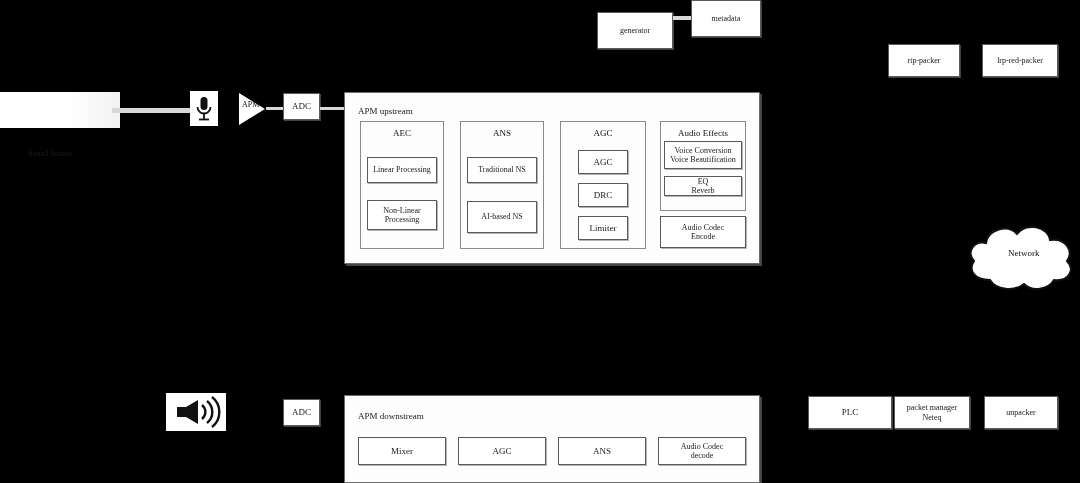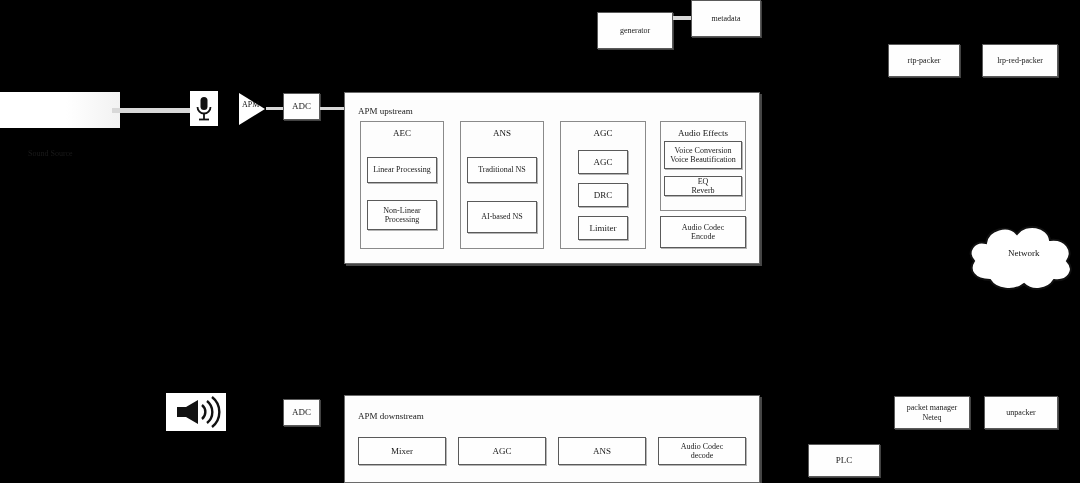--- a/index.html
+++ b/index.html
@@ -175,21 +175,21 @@
     <span>AGC</span>
   </div>
   <div class="box t9" style="left:558px;top:437px;width:88px;height:28px;">
     <span>ANS</span>
   </div>
   <div class="box t8" style="left:658px;top:437px;width:88px;height:28px;flex-direction:column;">
     <span>Audio Codec</span>
     <span>decode</span>
   </div>
 
-  <div class="box t9" style="left:808px;top:396px;width:72px;height:33px;margin-top:48px;">
+  <div class="box t9" style="left:808px;top:396px;width:84px;height:33px;">
     <span>PLC</span>
   </div>
   <div class="box t8" style="left:984px;top:396px;width:74px;height:33px;">
     <span>unpacker</span>
   </div>
   <div class="box t8" style="left:894px;top:396px;width:76px;height:33px;flex-direction:column;">
     <span>packet manager</span>
     <span>Neteq</span>
   </div>
 

